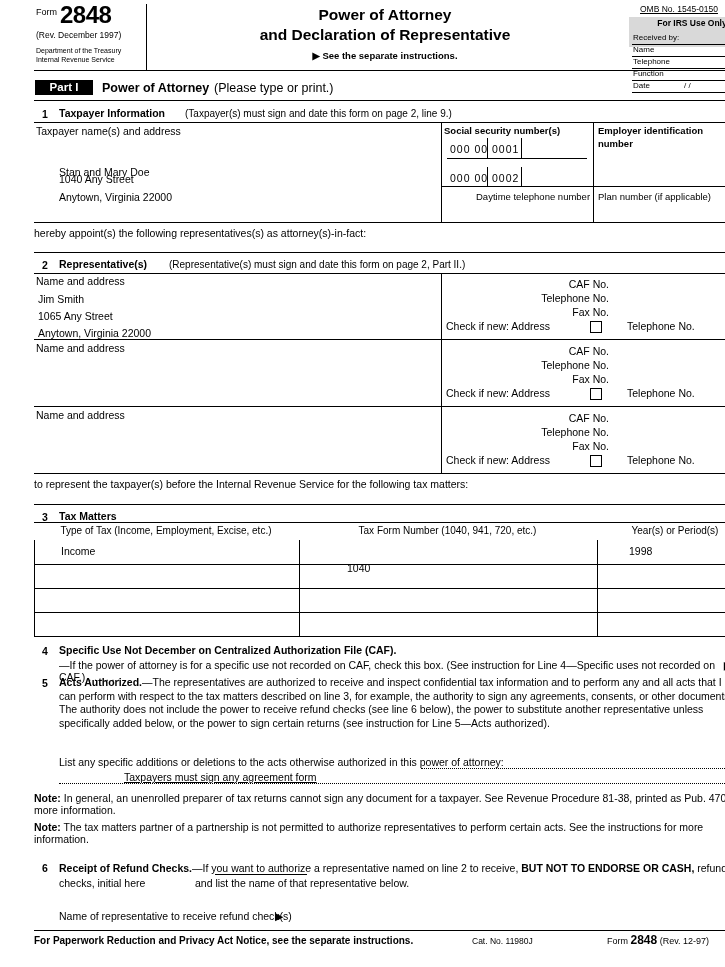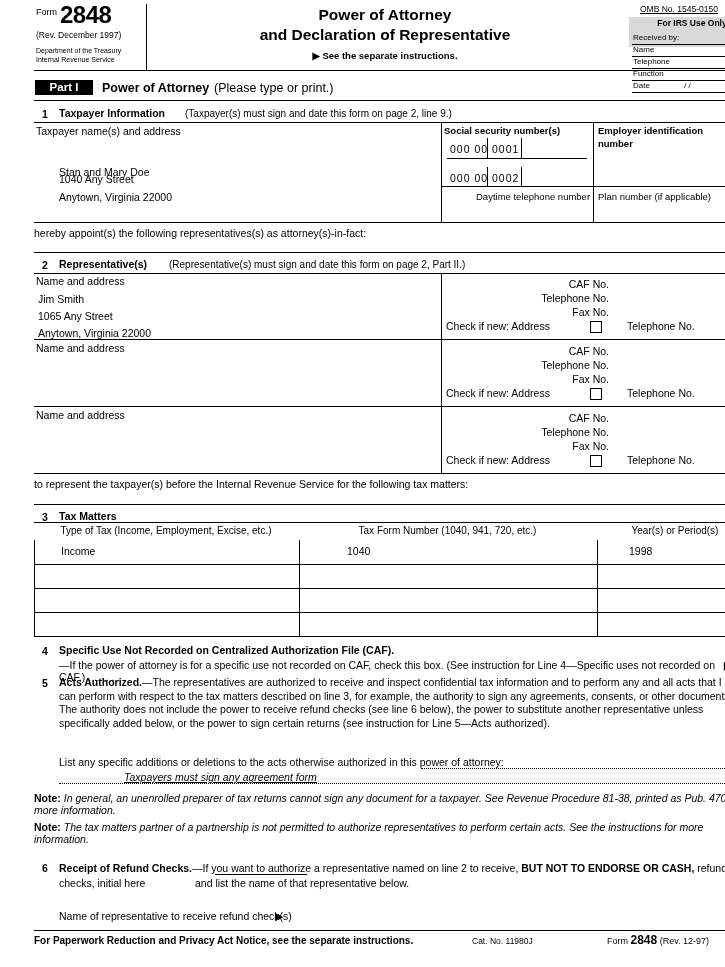--- a/index.html
+++ b/index.html
@@ -14,21 +14,21 @@
   .page {
     position: relative;
     width: 725px;
     height: 967px;
     background: #ffffff;
     overflow: hidden;
     margin-left: 32px;
   }
   .abs { position: absolute; }
   .b { font-weight: bold; }
-  .i { font-style: italic; }
+  .i { }
   .u { text-decoration: underline; }
 
   
   #hdr-left {
     left: 2px; top: 4px; width: 112px; height: 66px;
     border-right: 1px solid #000;
   }
   #form-word { left: 4px; top: 7px; font-size: 9px; }
   #form-num { left: 28px; top: 1px; font-size: 24px; font-weight: bold; letter-spacing: -0.5px;}
   #rev-line { left: 4px; top: 30px; font-size: 8.5px; }
@@ -322,38 +322,38 @@
   <div class="abs tm-h" id="tm-h3">Year(s) or Period(s)</div>
 
   <div class="abs" id="tm-table">
     <div class="tm-vr" style="left:264px;"></div>
     <div class="tm-vr" style="left:562px;"></div>
     <div class="tm-hr" style="top:24px;"></div>
     <div class="tm-hr" style="top:48px;"></div>
     <div class="tm-hr" style="top:72px;"></div>
 
     <div class="tm-cell" style="left:26px; top:5px;">Income</div>
-    <div class="tm-cell" style="left:312px; top:5px;">1040</div>
+    <div class="tm-cell" style="left:312px; top:22px;">1040</div>
     <div class="tm-cell" style="left:594px; top:5px;">1998</div>
 
     <div class="tm-cell" style="left:26px; top:29px;"></div>
     <div class="tm-cell" style="left:312px; top:29px;"></div>
     <div class="tm-cell" style="left:594px; top:29px;"></div>
 
     <div class="tm-cell" style="left:26px; top:53px;"></div>
     <div class="tm-cell" style="left:312px; top:53px;"></div>
     <div class="tm-cell" style="left:594px; top:53px;"></div>
 
     <div class="tm-cell" style="left:26px; top:77px;"></div>
     <div class="tm-cell" style="left:312px; top:77px;"></div>
     <div class="tm-cell" style="left:594px; top:77px;"></div>
   </div>
 
   <div class="abs" id="l4-num">4</div>
-  <div class="abs" id="l4-t1">Specific Use Not Recorded on Centralized Authorization File (CAF).</div>
+  <div class="abs" id="l4-t1">Specific Use Not December on Centralized Authorization File (CAF).</div>
   <div class="abs" id="l4-t2"><span>—If the power of attorney is for a specific use not recorded on CAF, check this box. (See instruction for Line 4—Specific uses not recorded on CAF.)</span> <span>.   .   .   .   .   .</span></div>
   <div class="abs" id="l4-arrow">▶</div>
   <div class="abs" id="l4-box"></div>
 
   <div class="abs" id="l5-num">5</div>
   <div class="abs" id="l5-body"><span class="b">Acts Authorized.</span><span>—The representatives are authorized to receive and inspect confidential tax information and to perform any and all acts that I (we) can perform with respect to the tax matters described on line 3, for example, the authority to sign any agreements, consents, or other documents. The authority does not include the power to receive refund checks (see line 6 below), the power to substitute another representative unless specifically added below, or the power to sign certain returns (see instruction for Line 5—Acts authorized).</span></div>
   <div class="abs" id="l5-list">List any specific additions or deletions to the acts otherwise authorized in this power of attorney:</div>
   <div class="abs" id="l5-dots1"></div>
   <div class="abs i u" id="l5-sign">Taxpayers must sign any agreement form</div>
   <div class="abs" id="l5-dots2"></div>

